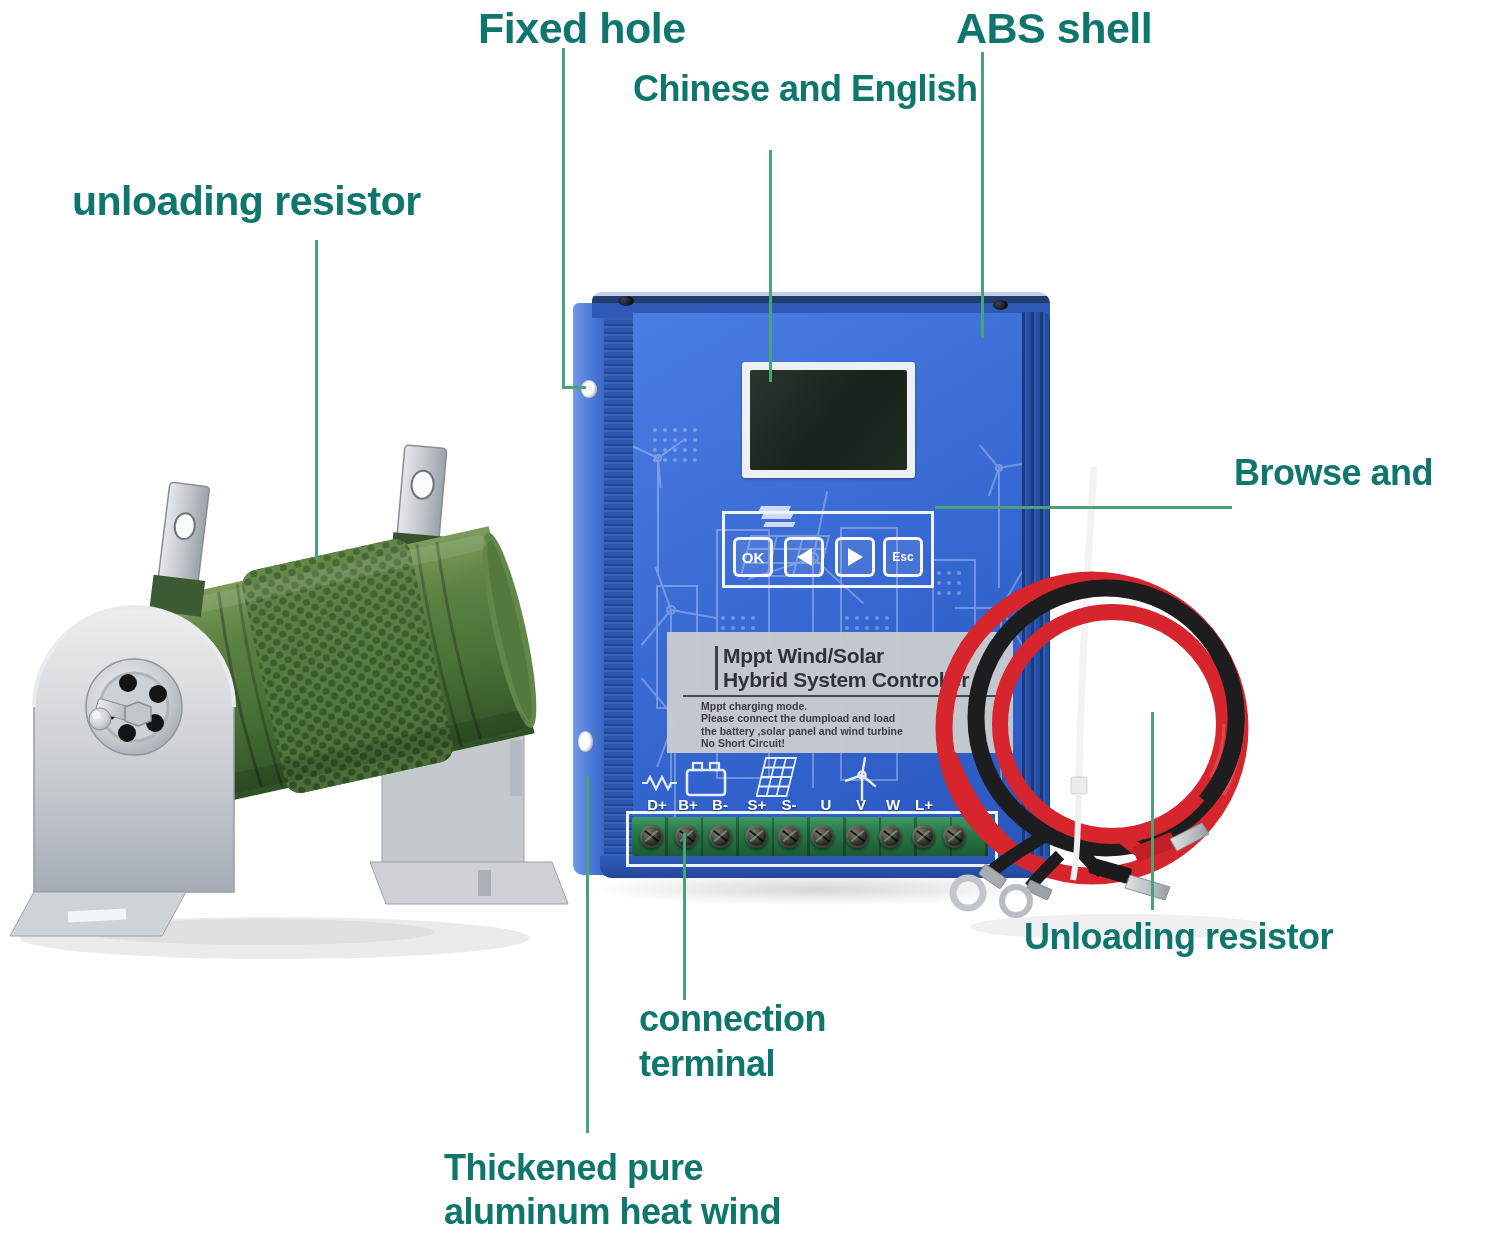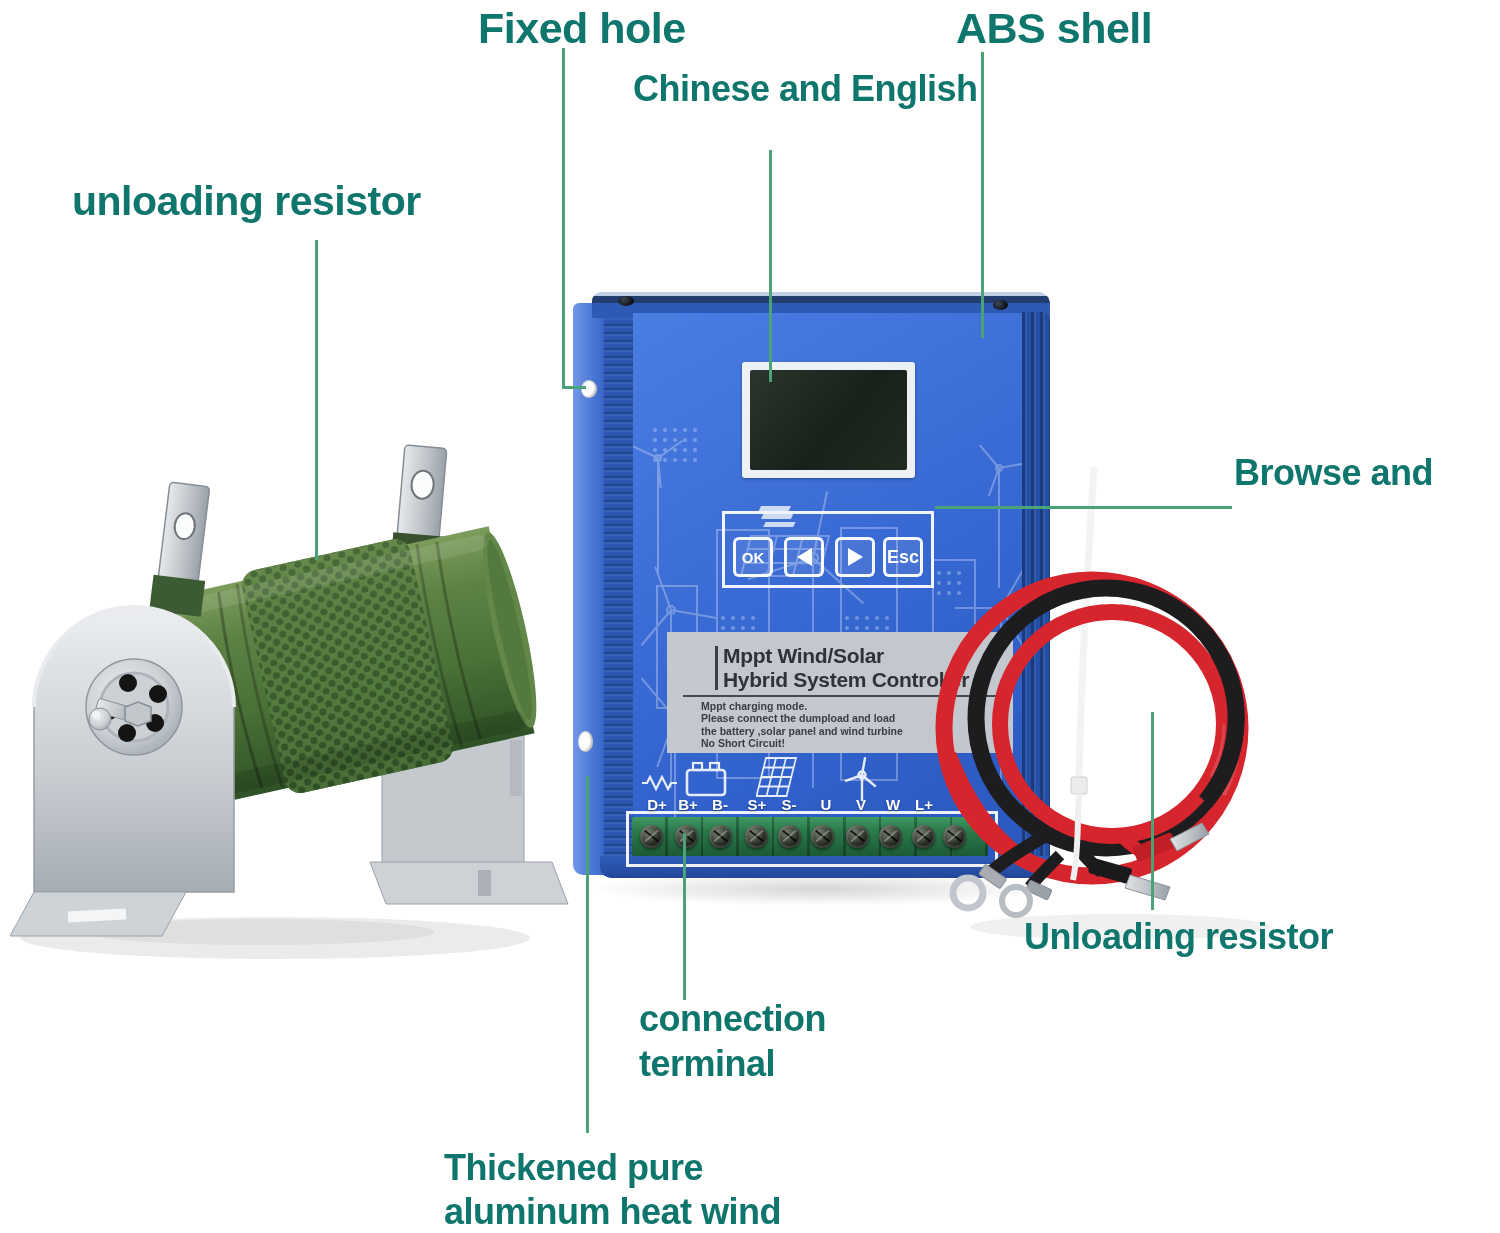--- a/index.html
+++ b/index.html
@@ -59,21 +59,21 @@
      background:linear-gradient(130deg,#2a362d 0%,#18211a 55%,#202b22 100%);}
   
   .wbox{position:absolute;border:3px solid rgba(255,255,255,.92);z-index:12;}
   #btn-box{left:722px;top:511px;width:206px;height:71px;}
   .dbtn{position:absolute;width:34px;height:34px;top:537px;border:3px solid rgba(255,255,255,.95);
         border-radius:6px;background:rgba(255,255,255,.08);color:#fff;z-index:13;
         font-weight:700;text-align:center;display:flex;align-items:center;justify-content:center;}
   #btn-ok{left:733px;font-size:15px;}
   #btn-prev{left:784px;}
   #btn-next{left:835px;}
-  #btn-esc{left:883px;font-size:18px;}
+  #btn-esc{left:883px;font-size:12px;}
   .tri{width:0;height:0;border-top:9px solid transparent;border-bottom:9px solid transparent;}
   .tri-l{border-right:15px solid #fff;}
   .tri-r{border-left:15px solid #fff;}
   
   #label-panel{left:667px;top:632px;width:346px;height:121px;background:rgba(201,203,206,.96);z-index:11;}
   #lp-bar{position:absolute;left:48px;top:14px;width:3px;height:44px;background:#3d4045;}
   .lp-title{position:absolute;left:56px;color:#2f3237;font-size:21px;font-weight:700;letter-spacing:-0.3px;white-space:nowrap;}
   #lp-t1{top:12px;}
   #lp-t2{top:36px;}
   #lp-rule{position:absolute;left:16px;top:63px;width:322px;height:2px;background:#46494e;}

